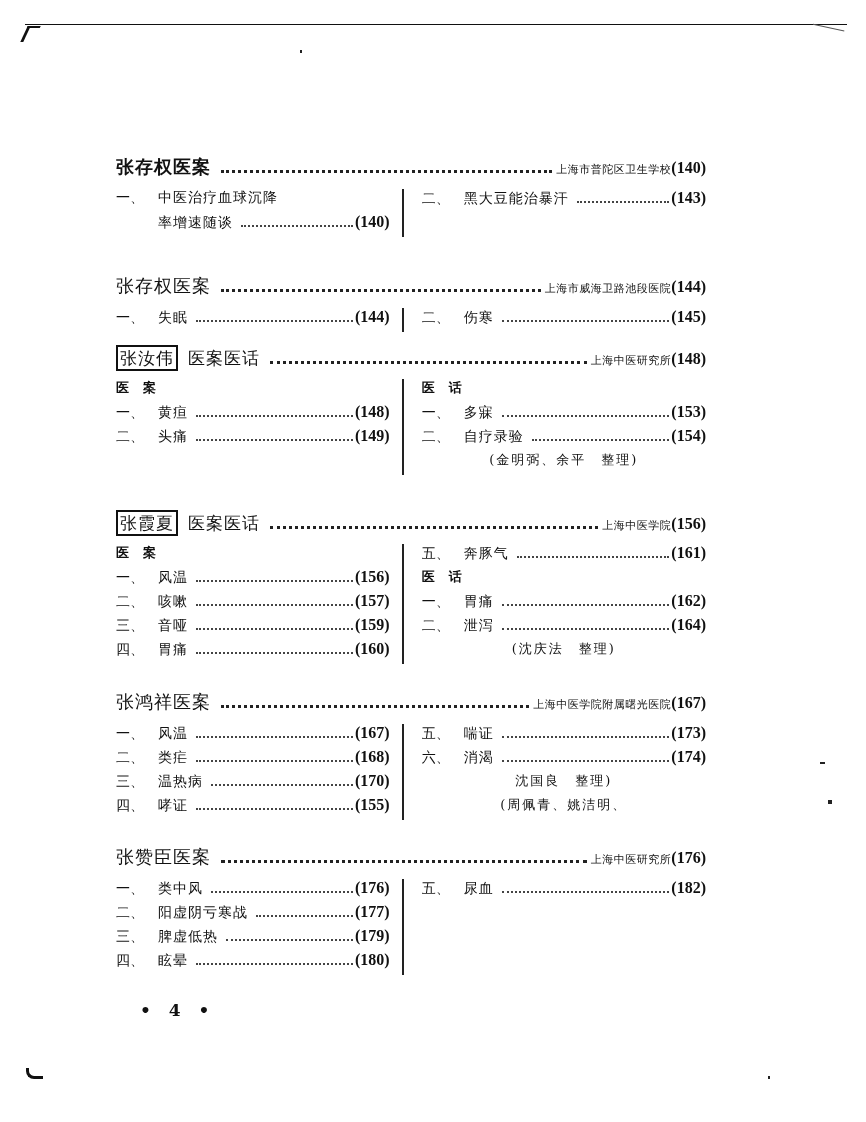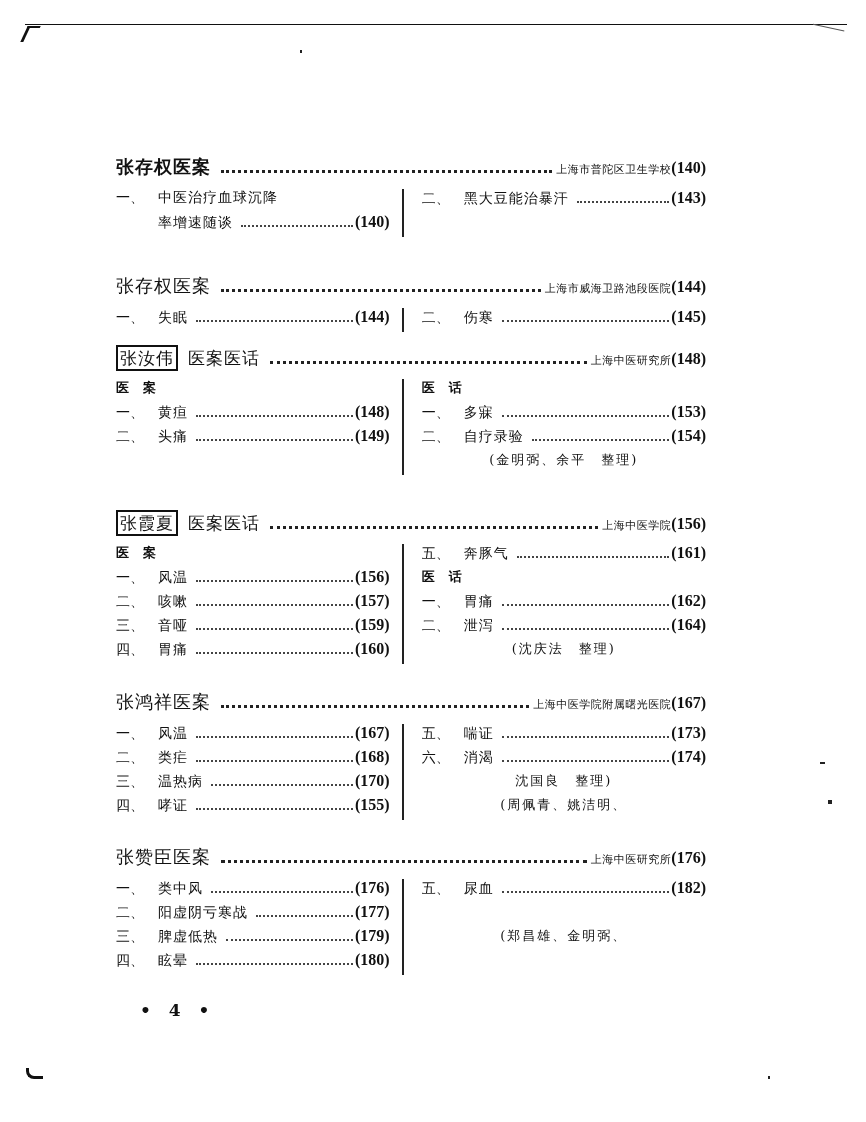--- a/index.html
+++ b/index.html
@@ -295,19 +295,18 @@
           </div>
         </div>
         <div class="col right">
           <div class="row">
             <span class="num">五、</span>
             <span class="lbl">尿血</span>
             <span class="dots"></span>
             <span class="pg">(182)</span>
           </div>
           <div style="height: 24px;"></div>
-          <div class="editor">(郑昌雄、金明弼、</div>
         </div>
       </div>
     </div>
   </div>
 
 <div class="pagefoot">• 4 •</div>
 
 </body></html>

